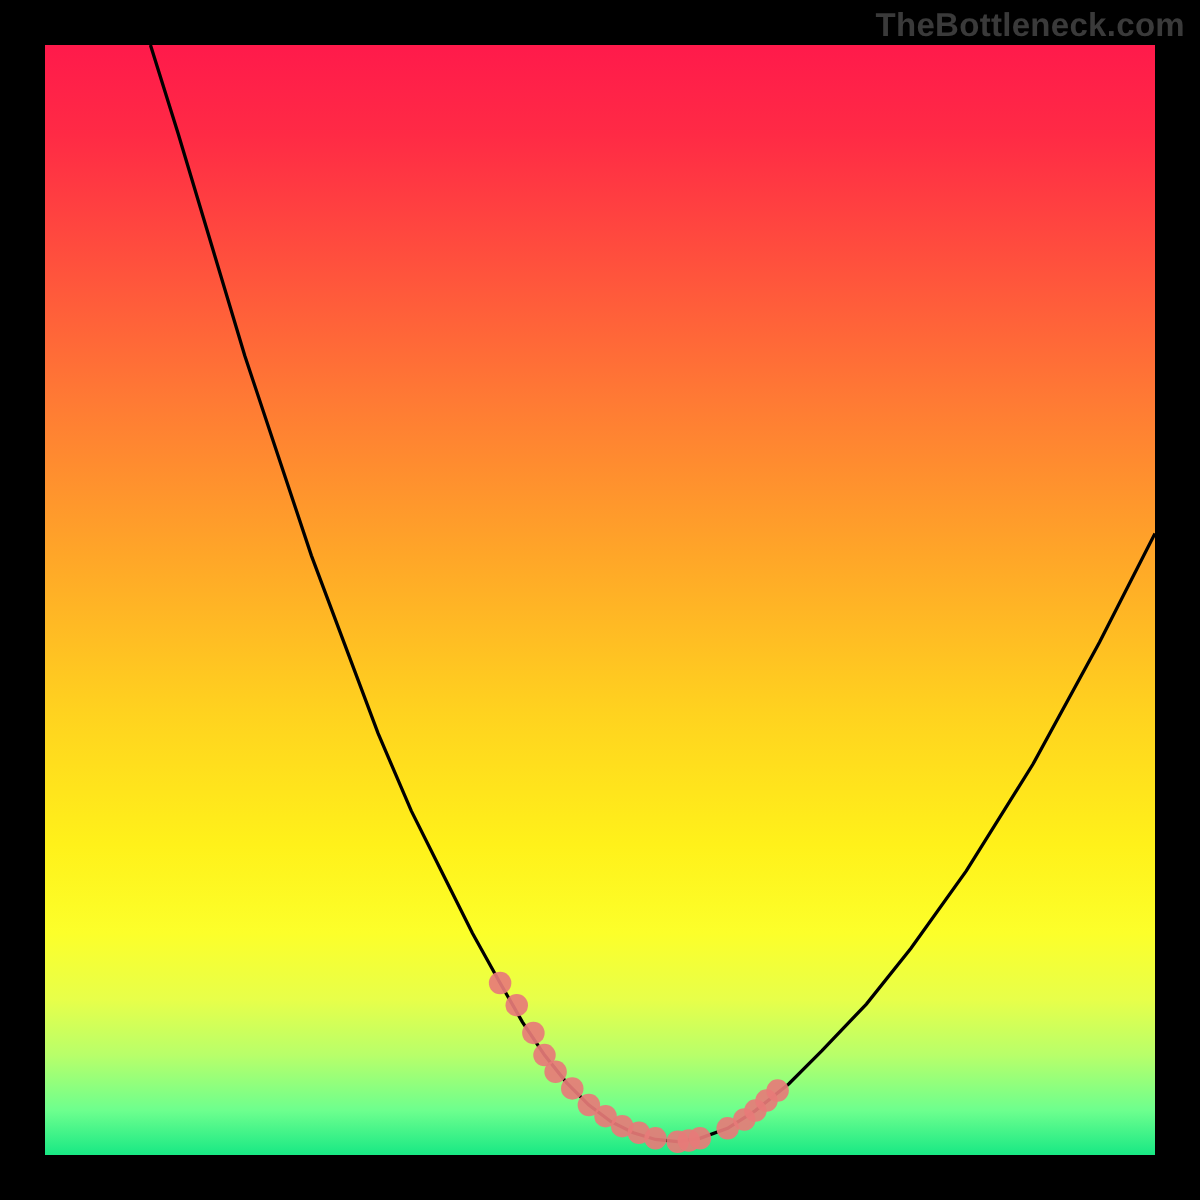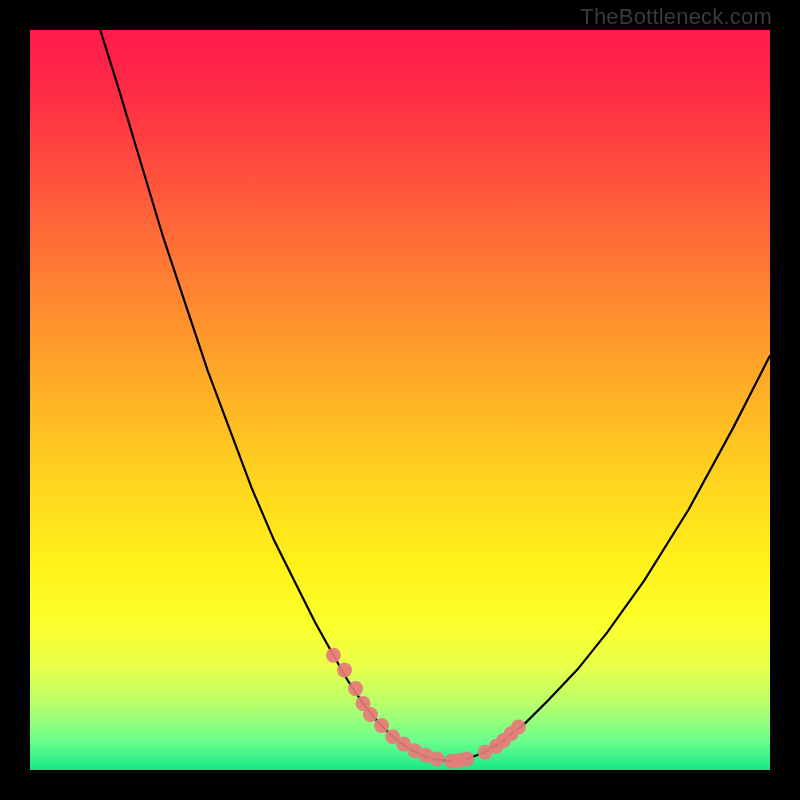--- a/index.html
+++ b/index.html
@@ -13,24 +13,24 @@
   }
   .frame {
     position: relative;
     width: 800px;
     height: 800px;
     background: #000;
   }
   .watermark {
     position: absolute;
     top: 4px;
-    right: 28px;
+    right: 10px;
     color: #3a3a3a;
     font-size: 22px;
-    font-weight: normal;
+    font-weight: bold;
     letter-spacing: 0.2px;
     z-index: 5;
     user-select: none;
   }
   .plot {
     position: absolute;
     left: 30px;
     top: 30px;
     width: 740px;
     height: 740px;

